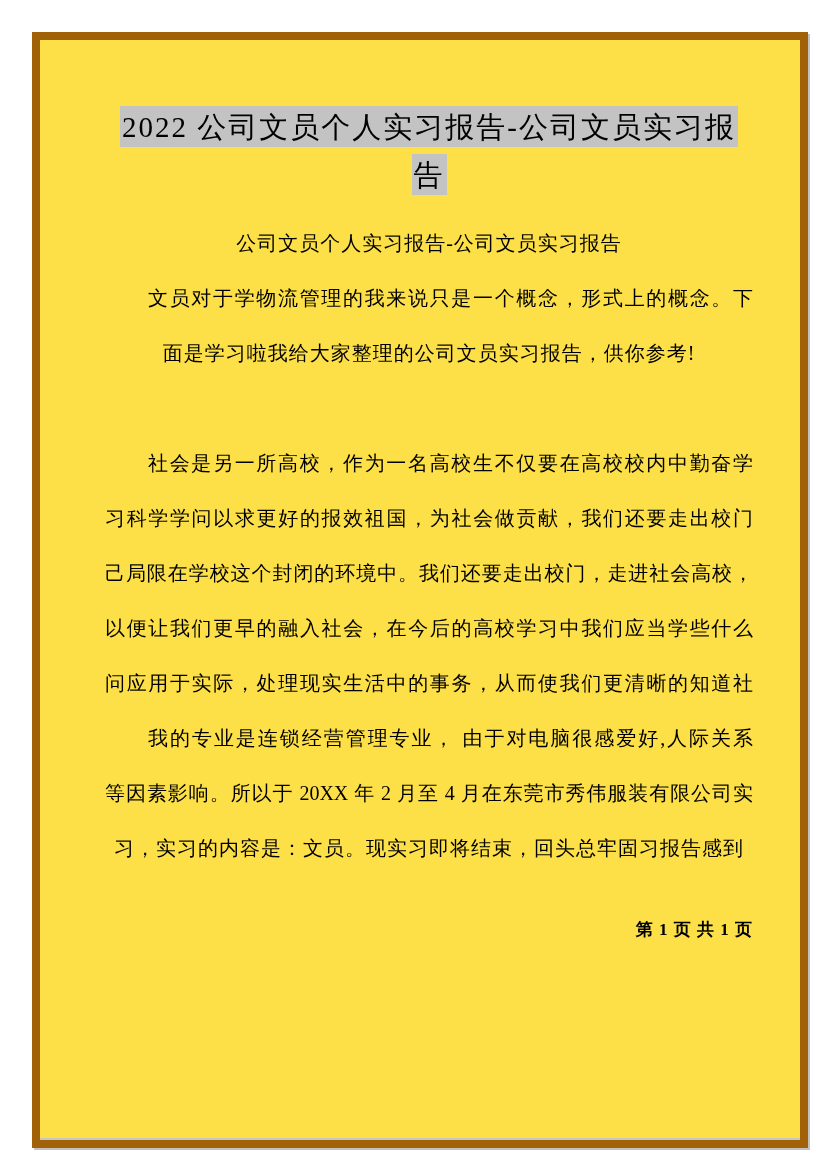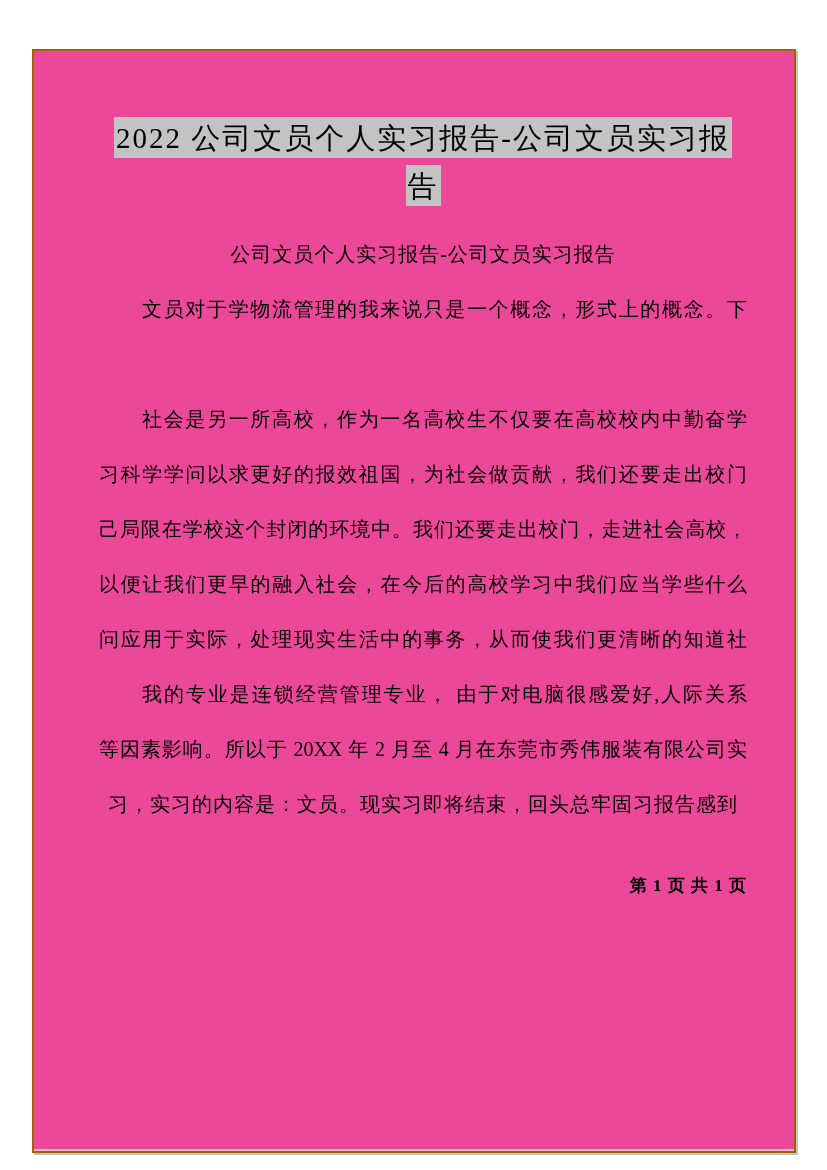--- a/index.html
+++ b/index.html
@@ -14,24 +14,23 @@
     height: 1170px;
     background: #ffffff;
     overflow: hidden;
   }
   .page {
     position: absolute;
     left: 32px;
     top: 32px;
     width: 760px;
     height: 1100px;
-    background: #ec4899;
-    border: 2px solid #a16207;
+    background: #fde047;
+    border: 8px solid #a16207;
     box-shadow: 2px 2px 0 rgba(120,120,120,0.45), inset 0 -2px 0 #c6c6c6;
-    margin-top: 17px;
   }
   .content {
     padding: 63px 47px 0 65px;
   }
   .title {
     text-align: center;
     font-size: 29px;
     letter-spacing: 2px;
     line-height: 48px;
     font-weight: 400;
@@ -78,20 +77,21 @@
     <div class="content">
 
       <div class="title">
         <div><span class="hl">2022 公司文员个人实习报告-公司文员实习报</span></div>
         <div><span class="hl">告</span></div>
       </div>
 
       <div class="body">
         <div class="line">公司文员个人实习报告-公司文员实习报告</div>
         <div class="line indent just">文员对于学物流管理的我来说只是一个概念，形式上的概念。下</div>
+        <div class="line">面是学习啦我给大家整理的公司文员实习报告，供你参考!</div>
         <div class="line blank"></div>
         <div class="line indent just">社会是另一所高校，作为一名高校生不仅要在高校校内中勤奋学</div>
         <div class="line just">习科学学问以求更好的报效祖国，为社会做贡献，我们还要走出校门</div>
         <div class="line just">己局限在学校这个封闭的环境中。我们还要走出校门，走进社会高校，</div>
         <div class="line just">以便让我们更早的融入社会，在今后的高校学习中我们应当学些什么</div>
         <div class="line just">问应用于实际，处理现实生活中的事务，从而使我们更清晰的知道社</div>
         <div class="line indent just">我的专业是连锁经营管理专业，  由于对电脑很感爱好,人际关系</div>
         <div class="line just">等因素影响。所以于 20XX 年 2 月至 4 月在东莞市秀伟服装有限公司实</div>
         <div class="line">习，实习的内容是：文员。现实习即将结束，回头总牢固习报告感到</div>
       </div>

